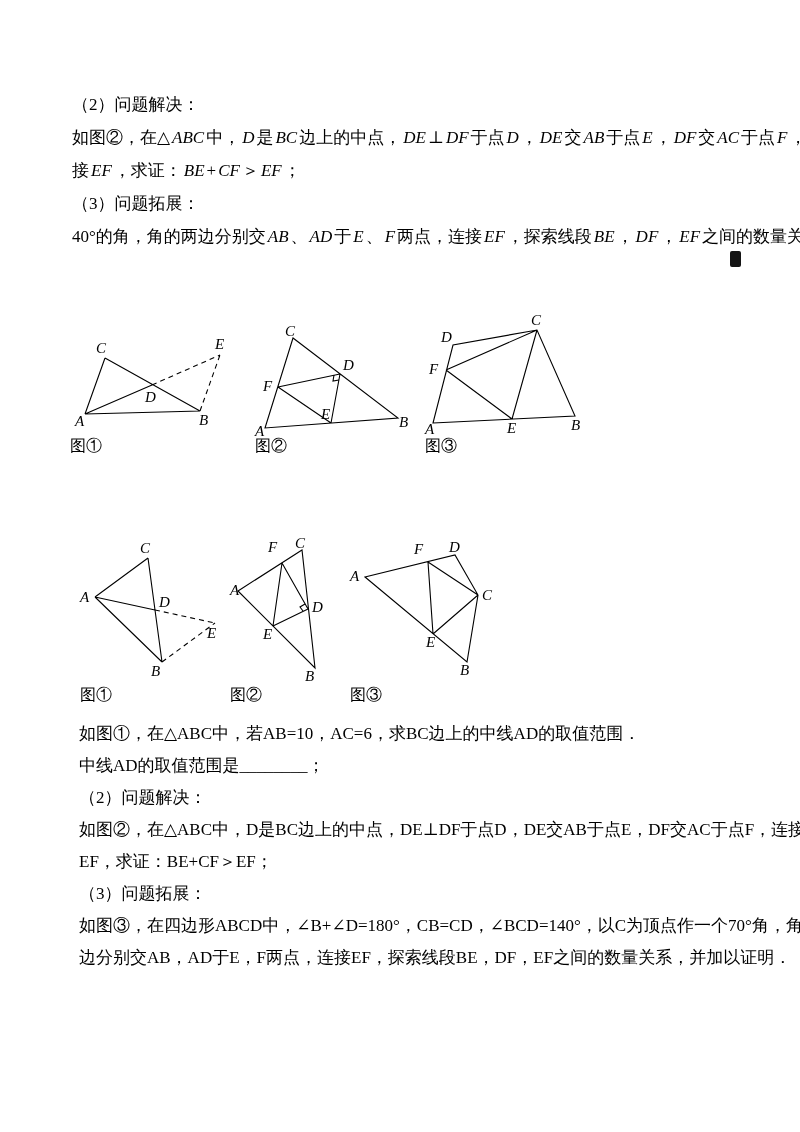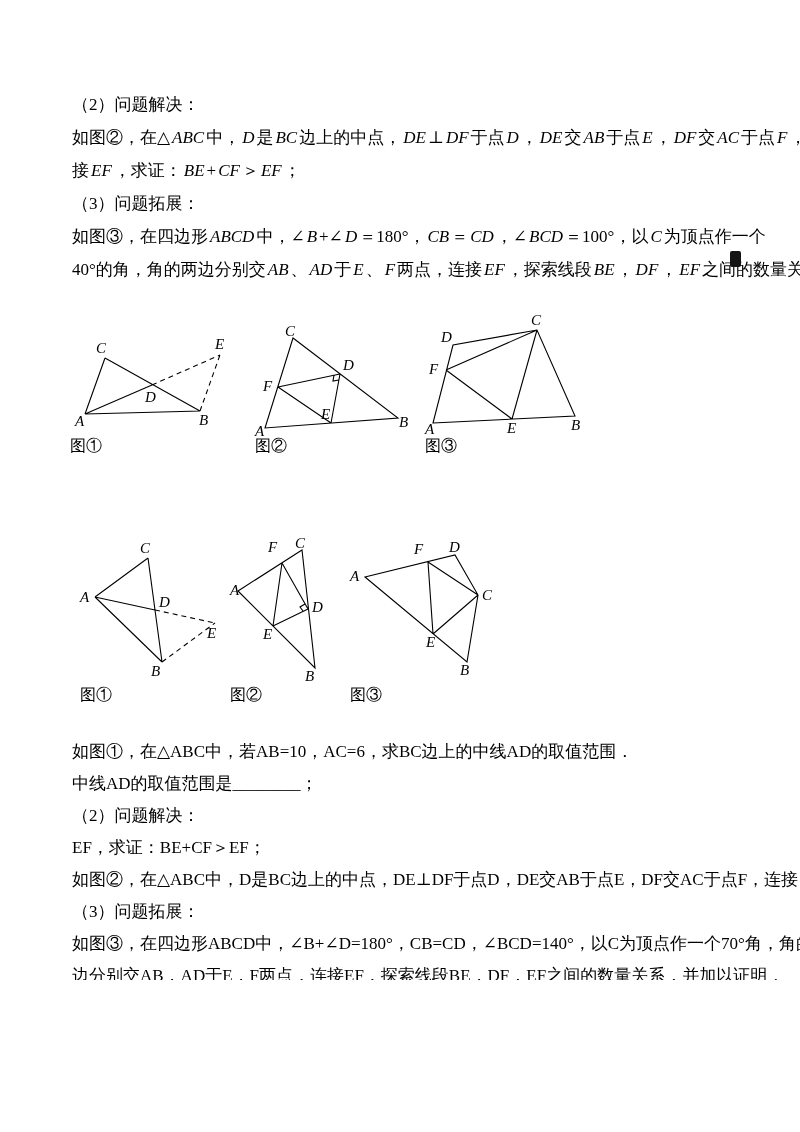--- a/index.html
+++ b/index.html
@@ -23,21 +23,20 @@
 </head>
 <body>
 
 <div class="page">
 
   <section class="block" style="top:88px;">
     <div class="ln"><span>（2）问题解决：</span></div>
     <div class="ln"><span>如图②，在△</span><i>ABC</i><span>中，</span><i>D</i><span>是</span><i>BC</i><span>边上的中点，</span><i>DE</i><span>⊥</span><i>DF</i><span>于点</span><i>D</i><span>，</span><i>DE</i><span>交</span><i>AB</i><span>于点</span><i>E</i><span>，</span><i>DF</i><span>交</span><i>AC</i><span>于点</span><i>F</i><span>，连</span></div>
     <div class="ln"><span>接</span><i>EF</i><span>，求证：</span><i>BE</i><span>+</span><i>CF</i><span>＞</span><i>EF</i><span>；</span></div>
     <div class="ln"><span>（3）问题拓展：</span></div>
-    <div class="ln"><span>如图③，在四边形</span><i>ABCD</i><span>中，∠</span><i>B</i><span>+∠</span><i>D</i><span>＝180°，</span><i>CB</i><span>＝</span><i>CD</i><span>，∠</span><i>BCD</i><span>＝100°，以</span><i>C</i><span>为顶点作一个</span></div>
     <div class="ln"><span>40°的角，角的两边分别交</span><i>AB</i><span>、</span><i>AD</i><span>于</span><i>E</i><span>、</span><i>F</i><span>两点，连接</span><i>EF</i><span>，探索线段</span><i>BE</i><span>，</span><i>DF</i><span>，</span><i>EF</i><span>之间的数量关系</span></div>
   </section>
 
   <div class="figrow" style="top:312px; height:150px;">
 
     <svg class="fig" style="left:70px; top:14px;" width="170" height="106" viewBox="0 0 170 106">
       <g>
         <path d="M15,88 L35,32 M15,88 L130,85 M35,32 L130,85 M15,88 L82,59"></path>
       </g>
       <g class="dash">
@@ -120,26 +119,26 @@
       <text class="vl" x="99" y="12">D</text>
       <text class="vl" x="76" y="107">E</text>
       <text class="vl" x="64" y="14">F</text>
     </svg>
 
     <div class="cap" style="left:80px;  top:150px; width:150px;">图①</div>
     <div class="cap" style="left:230px; top:150px; width:110px;">图②</div>
     <div class="cap" style="left:350px; top:150px; width:145px;">图③</div>
   </div>
 
-  <section class="block" style="top:736px;">
+  <section class="block" style="top:718px;margin-left:7px;">
     <div class="ln2">如图①，在△ABC中，若AB=10，AC=6，求BC边上的中线AD的取值范围．</div>
     <div class="ln2">中线AD的取值范围是________；</div>
     <div class="ln2">（2）问题解决：</div>
+    <div class="ln2">如图②，在△ABC中，D是BC边上的中点，DE⊥DF于点D，DE交AB于点E，DF交AC于点F，连接</div>
     <div class="ln2">EF，求证：BE+CF＞EF；</div>
-    <div class="ln2">如图②，在△ABC中，D是BC边上的中点，DE⊥DF于点D，DE交AB于点E，DF交AC于点F，连接</div>
     <div class="ln2">（3）问题拓展：</div>
     <div class="ln2">如图③，在四边形ABCD中，∠B+∠D=180°，CB=CD，∠BCD=140°，以C为顶点作一个70°角，角的两</div>
     <div class="ln2">边分别交AB，AD于E，F两点，连接EF，探索线段BE，DF，EF之间的数量关系，并加以证明．</div>
   </section>
 
   <div class="edge-mark"></div>
 
 </div>
 
 </body></html>

